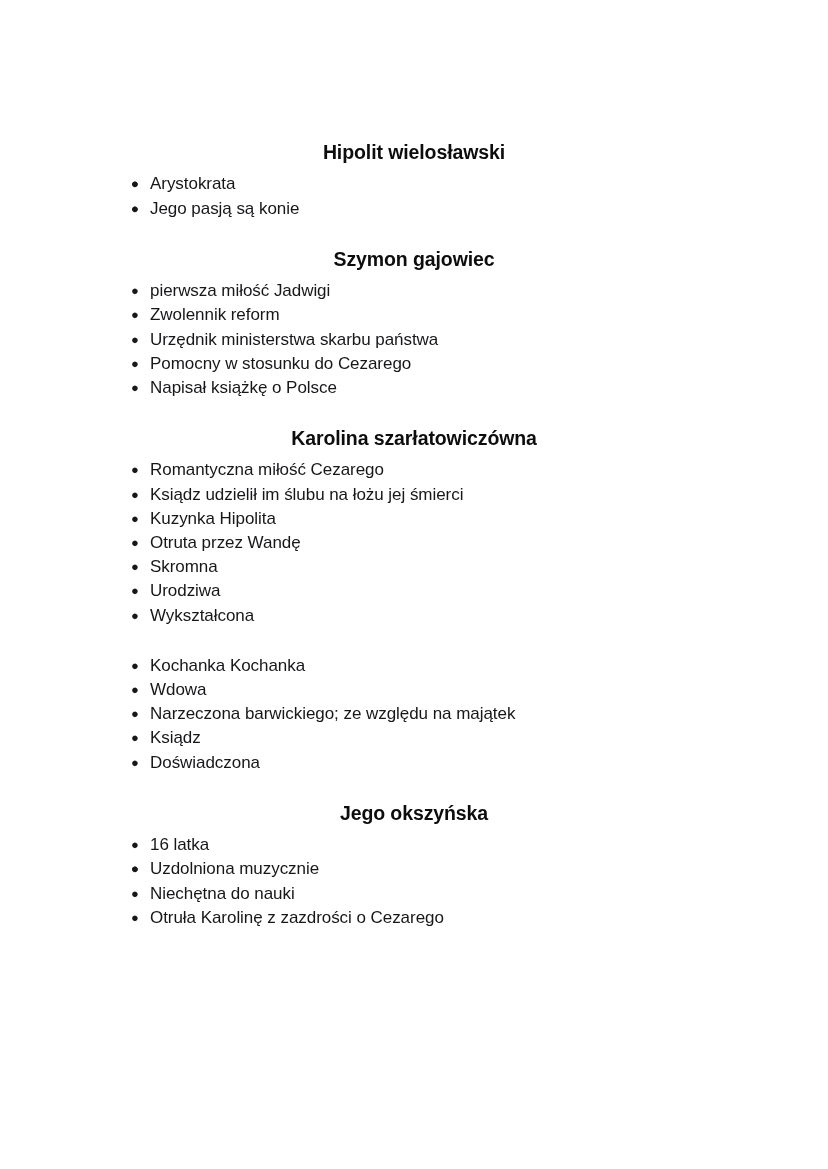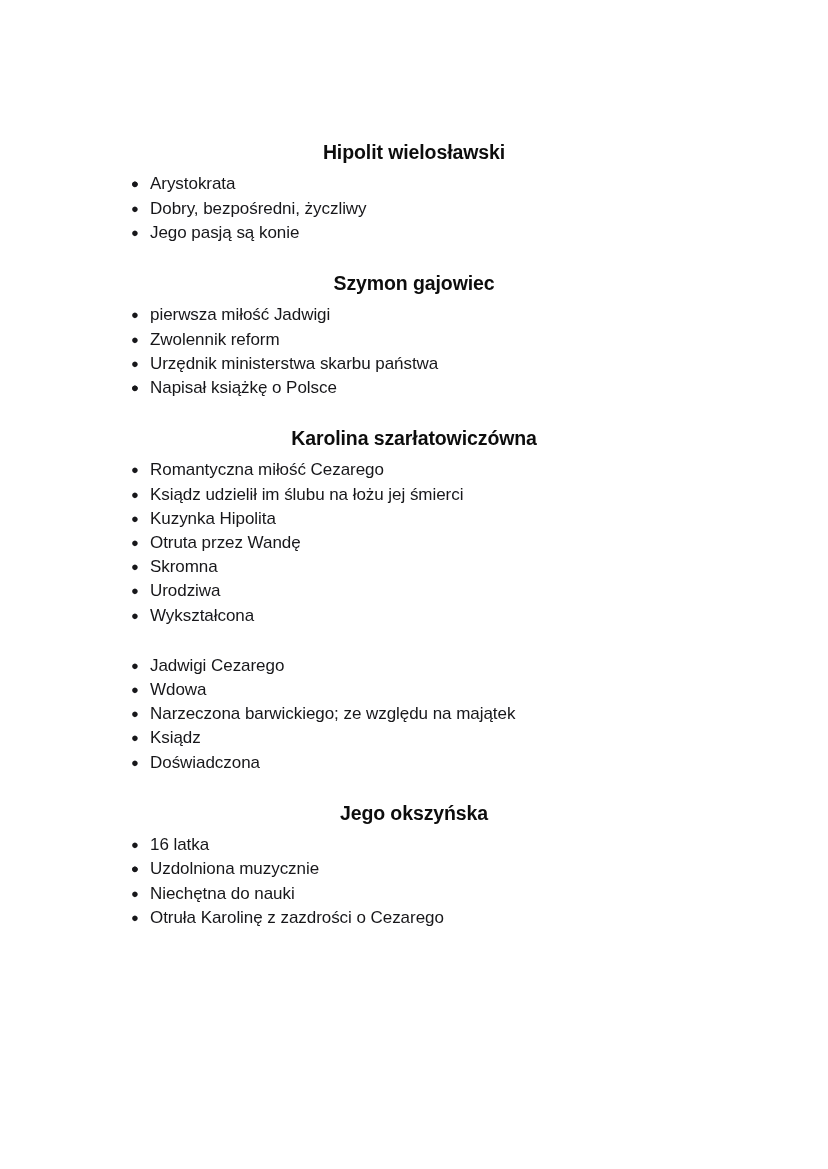--- a/index.html
+++ b/index.html
@@ -84,49 +84,49 @@
 <body>
 
 <div class="page">
   <div class="doc-body">
 
   <section class="section">
         <h2 class="section-heading">Hipolit wielosławski</h2>
         <ul class="bullet-list">
           <li class="bullet-item"><span class="bullet-marker">●</span></li>
           <li class="bullet-item"><span class="bullet-marker">●</span><span class="bullet-text">Arystokrata</span></li>
-          <li class="bullet-item"><span class="bullet-marker">●</span><span class="bullet-text">Dobry, bezpośredni, życzliwy</span></li>
+          <li class="bullet-item"><span class="bullet-marker">●</span></li>
           <li class="bullet-item"><span class="bullet-marker">●</span><span class="bullet-text">Jego pasją są konie</span></li>
         </ul>
       </section>
       <section class="section">
         <h2 class="section-heading">Szymon gajowiec</h2>
         <ul class="bullet-list">
           <li class="bullet-item"><span class="bullet-marker">●</span><span class="bullet-text">pierwsza miłość Jadwigi</span></li>
           <li class="bullet-item"><span class="bullet-marker">●</span><span class="bullet-text">Zwolennik reform</span></li>
           <li class="bullet-item"><span class="bullet-marker">●</span><span class="bullet-text">Urzędnik ministerstwa skarbu państwa</span></li>
-          <li class="bullet-item"><span class="bullet-marker">●</span></li>
+          <li class="bullet-item"><span class="bullet-marker">●</span><span class="bullet-text">Pomocny w stosunku do Cezarego</span></li>
           <li class="bullet-item"><span class="bullet-marker">●</span><span class="bullet-text">Napisał książkę o Polsce</span></li>
         </ul>
       </section>
       <section class="section">
         <h2 class="section-heading">Karolina szarłatowiczówna</h2>
         <ul class="bullet-list">
           <li class="bullet-item"><span class="bullet-marker">●</span><span class="bullet-text">Romantyczna miłość Cezarego</span></li>
           <li class="bullet-item"><span class="bullet-marker">●</span><span class="bullet-text">Ksiądz udzielił im ślubu na łożu jej śmierci</span></li>
           <li class="bullet-item"><span class="bullet-marker">●</span><span class="bullet-text">Kuzynka Hipolita</span></li>
           <li class="bullet-item"><span class="bullet-marker">●</span><span class="bullet-text">Otruta przez Wandę</span></li>
           <li class="bullet-item"><span class="bullet-marker">●</span><span class="bullet-text">Skromna</span></li>
           <li class="bullet-item"><span class="bullet-marker">●</span><span class="bullet-text">Urodziwa</span></li>
           <li class="bullet-item"><span class="bullet-marker">●</span><span class="bullet-text">Wykształcona</span></li>
         </ul>
       </section>
       <section class="section">
         <ul class="bullet-list">
-          <li class="bullet-item"><span class="bullet-marker">●</span><span class="bullet-text">Jadwigi Cezarego</span></li>
+          <li class="bullet-item"><span class="bullet-marker">●</span><span class="bullet-text">Kochanka Kochanka</span></li>
           <li class="bullet-item"><span class="bullet-marker">●</span><span class="bullet-text">Wdowa</span></li>
           <li class="bullet-item"><span class="bullet-marker">●</span><span class="bullet-text">Narzeczona barwickiego; ze względu na majątek</span></li>
           <li class="bullet-item"><span class="bullet-marker">●</span><span class="bullet-text">Ksiądz</span></li>
           <li class="bullet-item"><span class="bullet-marker">●</span><span class="bullet-text">Doświadczona</span></li>
         </ul>
       </section>
       <section class="section">
         <h2 class="section-heading">Jego okszyńska</h2>
         <ul class="bullet-list">
           <li class="bullet-item"><span class="bullet-marker">●</span><span class="bullet-text">16 latka</span></li>

